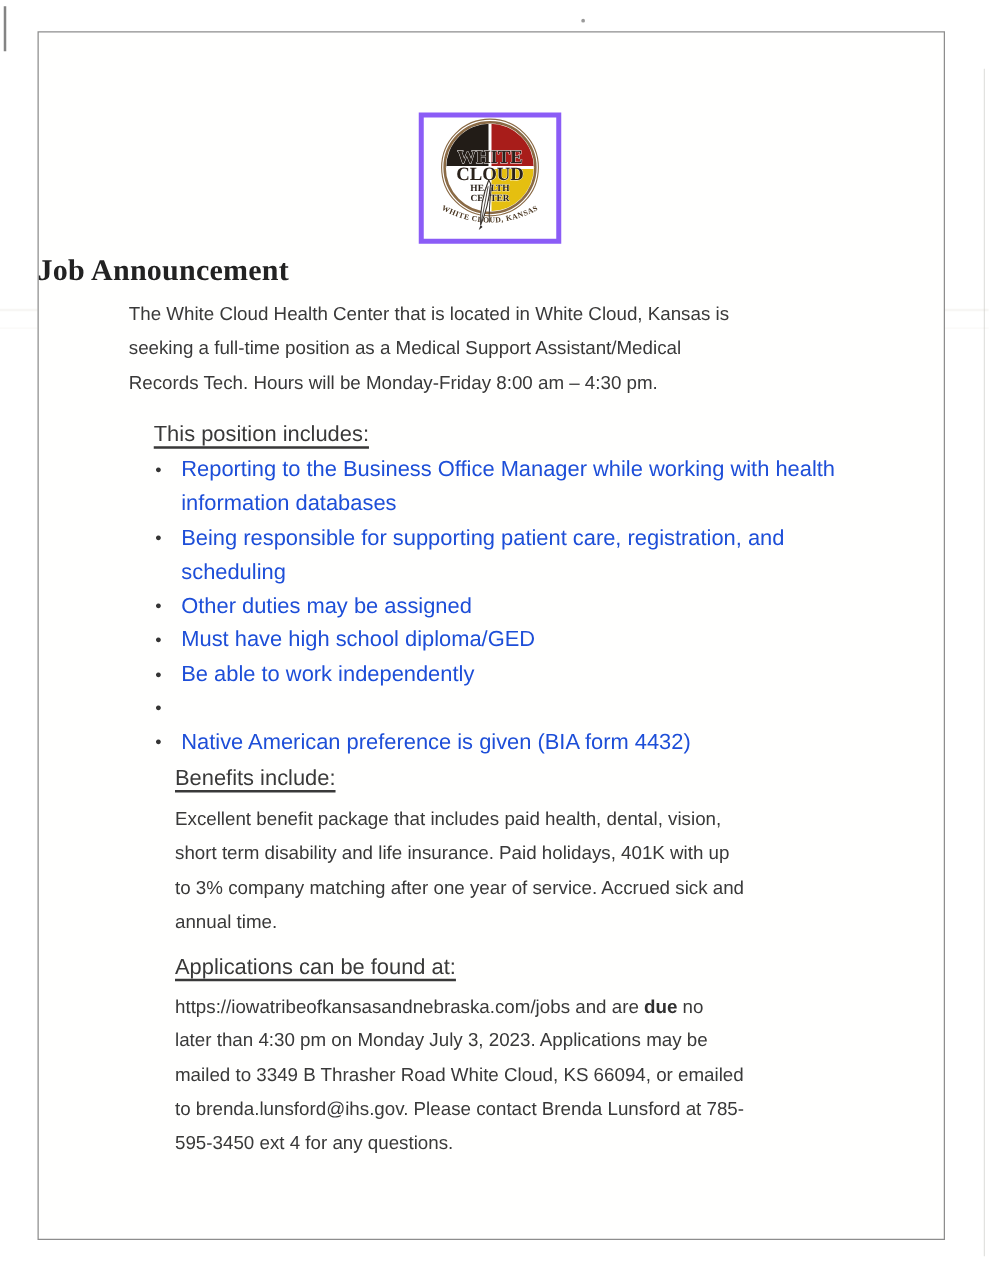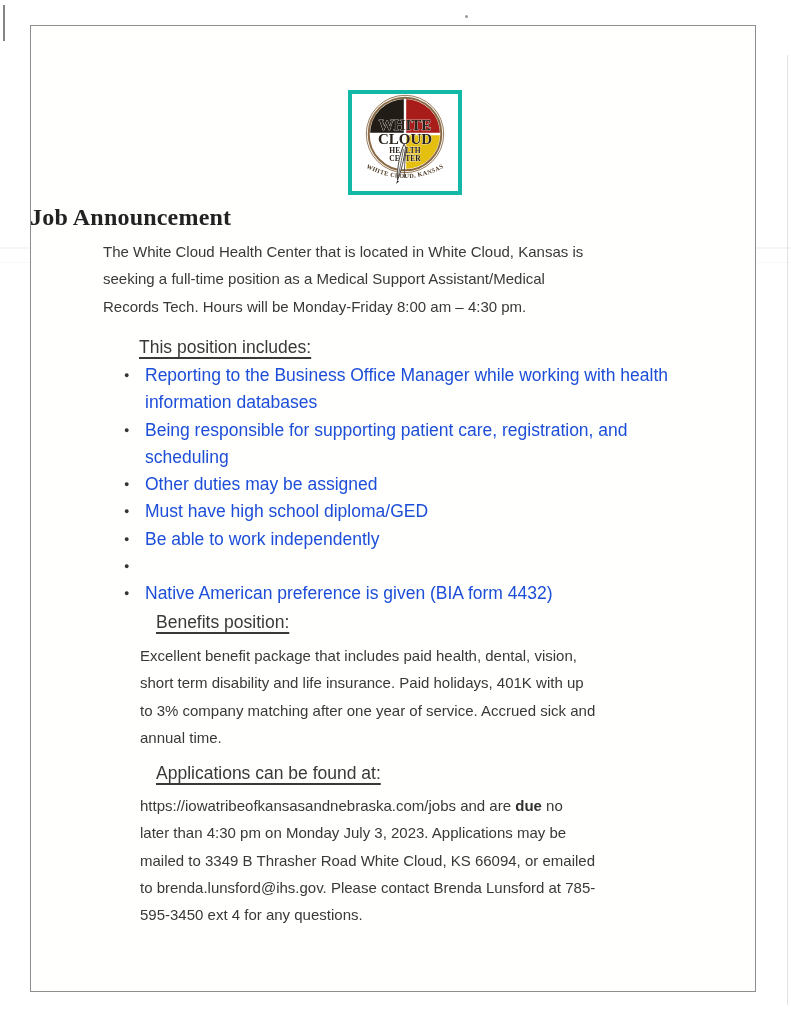--- a/index.html
+++ b/index.html
@@ -19,40 +19,40 @@
 
   
   .artifact-dot { left:465px; top:15px; width:3px; height:3px; background:#9a9a9a; border-radius:50%; }
   .artifact-left-edge { left:3px; top:5px; width:2px; height:36px; background:#6f6f6f; opacity:.85; }
   .artifact-right-line { left:787px; top:55px; width:1px; height:950px; background:#e2e2e0; }
   .streak1 { left:0; top:247px; width:791px; height:2px; background:rgba(205,198,186,0.16); }
   .streak2 { left:0; top:262px; width:791px; height:1px; background:rgba(205,198,186,0.13); }
 
   
   .logo-box {
-    left:348px; top:90px; width:106px; height:97px;
-    border:4px solid #14b8a6; background:#ffffff;
+    left:335px; top:90px; width:106px; height:97px;
+    border:4px solid #8b5cf6; background:#ffffff;
   }
   .logo-box svg { display:block; width:106px; height:97px; }
   .logo-name { font-family:"Liberation Serif", serif; font-weight:bold; }
 
   
   .doc-title {
     left:30px; top:202px; width:727px; 
     font-family:"Liberation Serif", serif; font-weight:bold;
     font-size:24px; line-height:30px; color:#222222; letter-spacing:.2px;
   }
 
   
   .body-text { font-size:15px; line-height:27.3px; white-space:pre-line; color:#393939; }
   .intro { left:103px; top:238px; width:640px; }
 
   .section-heading {
     font-size:17.5px; line-height:27px; color:#393939;
-    text-decoration:underline; text-underline-offset:4px; text-decoration-thickness:1.5px;margin-left:16px;
+    text-decoration:underline; text-underline-offset:4px; text-decoration-thickness:1.5px;
   }
   .position-heading { left:123px; top:334px; }
   .benefits-heading { left:140px; top:609px; }
   .application-heading { left:140px; top:760px; }
 
   .bullet-list { left:124px; top:362px; width:600px; }
   .bullet-item { display:flex; align-items:flex-start; }
   .bullet-dot { flex:0 0 21px; width:21px; font-size:9px; line-height:27.3px; color:#343434; }
   .bullet-text { font-size:17.5px; line-height:27.3px; white-space:pre-line; color:#1d4ed8; }
 
@@ -137,21 +137,21 @@
   </div>
   <div class="bullet-item">
     <span class="bullet-dot">●</span>
   </div>
   <div class="bullet-item">
     <span class="bullet-dot">●</span>
     <span class="bullet-text">Native American preference is given (BIA form 4432)</span>
   </div>
 </div>
 
-<div class="abs section-heading benefits-heading">Benefits position:</div>
+<div class="abs section-heading benefits-heading">Benefits include:</div>
 <div class="abs body-text benefits-body">Excellent benefit package that includes paid health, dental, vision,
 short term disability and life insurance. Paid holidays, 401K with up
 to 3% company matching after one year of service. Accrued sick and
 annual time.</div>
 
 <div class="abs section-heading application-heading">Applications can be found at:</div>
 <div class="abs body-text application-body"><span>https://iowatribeofkansasandnebraska.com/jobs and are </span><span class="bold-due">due</span><span> no
 later than 4:30 pm on Monday July 3, 2023. Applications may be
 mailed to 3349 B Thrasher Road White Cloud, KS 66094, or emailed
 to brenda.lunsford@ihs.gov. Please contact Brenda Lunsford at 785-

